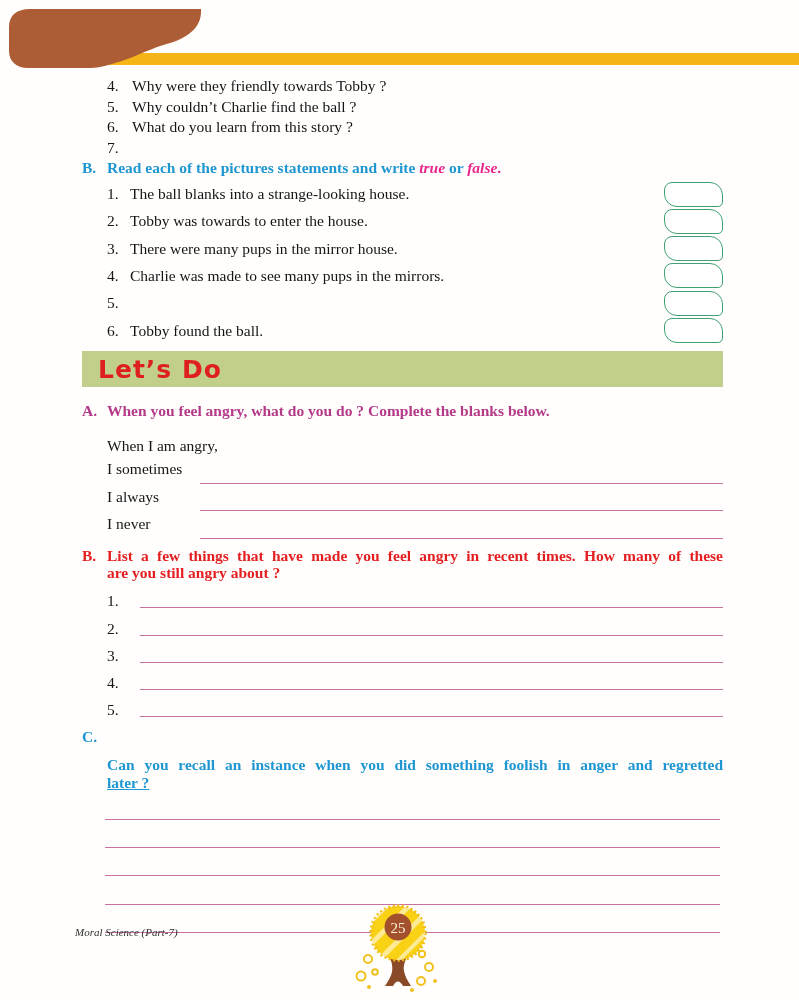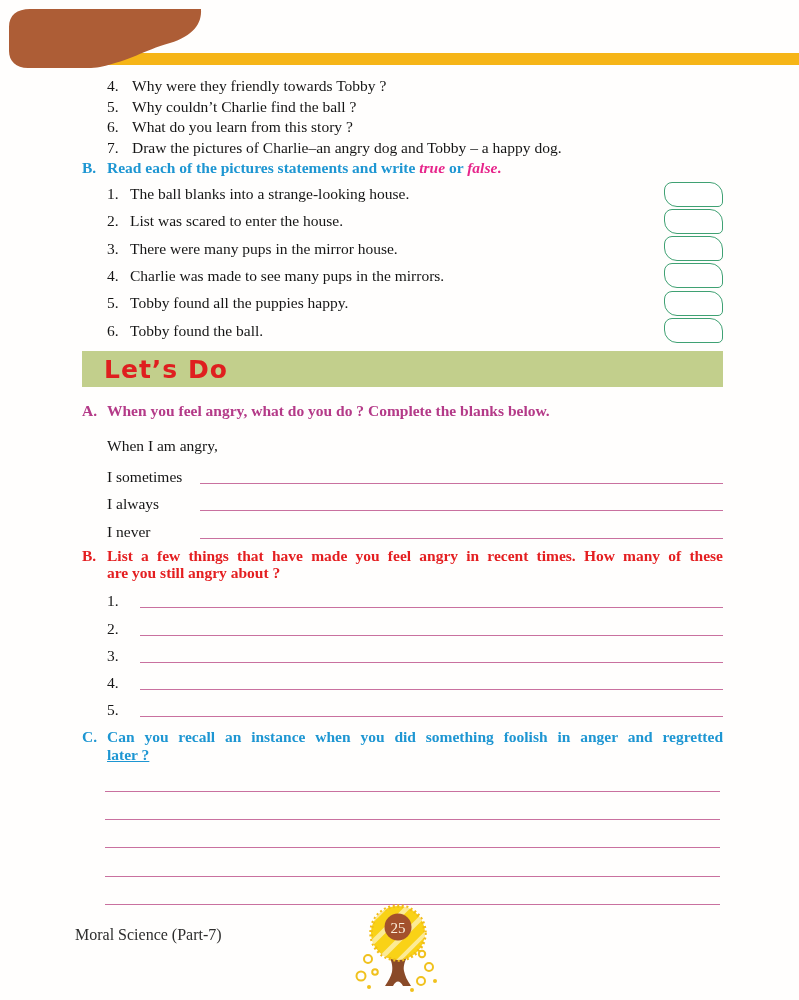--- a/index.html
+++ b/index.html
@@ -37,44 +37,44 @@
   .st-row{display:flex;align-items:center;height:27.3px;}
   .st-num{width:23px;flex:none;}
   .ans-box{
     width:57px;height:23px;flex:none;margin-left:auto;
     border:1.6px solid #3fa173;background:#fff;
     border-radius:8px 13px 5px 13px;
   }
   
   .lets-do-banner{
     margin-top:7px;height:36px;background:#c2cf8c;
-    display:flex;align-items:center;padding-left:22px;box-sizing:border-box;
+    display:flex;align-items:center;padding-left:16px;box-sizing:border-box;
   }
   .lets-do-title{
     font-family:"DejaVu Sans", sans-serif;font-weight:bold;
     font-size:25px;color:#df1f1f;letter-spacing:1px;
   }
   
   .a-head{margin-top:14px;}
   .intro{margin-top:16px;margin-left:25px;line-height:18px;}
   .fills{margin-top:5px;}
-  .fill-row{display:flex;align-items:flex-end;height:27.5px;margin-left:25px;}
+  .fill-row{display:flex;height:27.5px;margin-left:25px;}
   .fill-label{width:93px;flex:none;padding-bottom:2px;}
   .pink-line{flex:1;border-bottom:1.6px solid #c9719f;margin-bottom:4px;}
   
   .b-head{margin-top:4px;}
   .bl-rows{margin-top:3px;}
   .bl-row{display:flex;align-items:flex-end;height:27.2px;margin-left:25px;}
   .bl-num{width:33px;flex:none;padding-bottom:2px;}
   
   .c-head{margin-top:7px;}
   .c-lines{margin-left:23px;margin-right:3px;}
   .c-line{height:27.2px;border-bottom:1.6px solid #c9719f;}
   
-  .footer-title{position:absolute;left:75px;top:926px;font-size:16px;color:#2d2d2d;}
+  .footer-title{position:absolute;left:75px;top:926px;font-size:11px;color:#2d2d2d;font-style:italic;}
   .tree-icon{position:absolute;left:354px;top:897px;}
 </style>
 </head>
 <body>
 
 <div class="page">
 
   <div class="yellow-bar"></div>
   <svg class="brown-blob" width="240" height="78" viewBox="0 0 240 78">
     <path d="M30 9 L201 9 C202 24 193 36 170 43 C142 51 132 60 100 67 C96 67.8 92 68 88 68 L28 68 C16 68 9 61 9 51 L9 27 C9 15 17 9 30 9 Z" fill="#ad5d36"></path>
@@ -90,53 +90,51 @@
       <div class="q-row">
         <span class="q-num">5.</span>
         <span>Why couldn’t Charlie find the ball ?</span>
       </div>
       <div class="q-row">
         <span class="q-num">6.</span>
         <span>What do you learn from this story ?</span>
       </div>
       <div class="q-row">
         <span class="q-num">7.</span>
-        <span>Draw the pictures of Charlie–an angry dog and Tobby – a happy dog.</span>
       </div>
     </div>
 
     <div class="sec-head">
       <span class="sec-letter blue">B.</span>
       <span class="head-text blue"><span>Read each of the pictures statements and write </span><i class="magenta">true</i><span> or </span><i class="magenta">false</i><span class="magenta">.</span></span>
     </div>
 
     <div class="st-block indent">
       <div class="st-row">
         <span class="st-num">1.</span>
         <span>The ball blanks into a strange-looking house.</span>
         <span class="ans-box"></span>
       </div>
       <div class="st-row">
         <span class="st-num">2.</span>
-        <span>List was scared to enter the house.</span>
+        <span>Tobby was towards to enter the house.</span>
         <span class="ans-box"></span>
       </div>
       <div class="st-row">
         <span class="st-num">3.</span>
         <span>There were many pups in the mirror house.</span>
         <span class="ans-box"></span>
       </div>
       <div class="st-row">
         <span class="st-num">4.</span>
         <span>Charlie was made to see many pups in the mirrors.</span>
         <span class="ans-box"></span>
       </div>
       <div class="st-row">
         <span class="st-num">5.</span>
-        <span>Tobby found all the puppies happy.</span>
         <span class="ans-box"></span>
       </div>
       <div class="st-row">
         <span class="st-num">6.</span>
         <span>Tobby found the ball.</span>
         <span class="ans-box"></span>
       </div>
     </div>
 
     <div class="lets-do-banner">
@@ -189,21 +187,21 @@
       </div>
       <div class="bl-row">
         <span class="bl-num">5.</span>
         <span class="pink-line"></span>
       </div>
     </div>
 
     <div class="sec-head c-head two-line">
       <span class="sec-letter blue">C.</span>
       <span class="head-text blue">
-        <span class="just" style="display:block;">Can you recall an instance when you did something foolish in anger and regretted</span>
+        <span class="just" style="display:block;margin-top:28px;">Can you recall an instance when you did something foolish in anger and regretted</span>
         <span style="display:block;text-decoration:underline;">later ?</span>
       </span>
     </div>
     <div class="c-lines">
       <div class="c-line"></div>
       <div class="c-line"></div>
       <div class="c-line"></div>
       <div class="c-line"></div>
       <div class="c-line"></div>
     </div>

